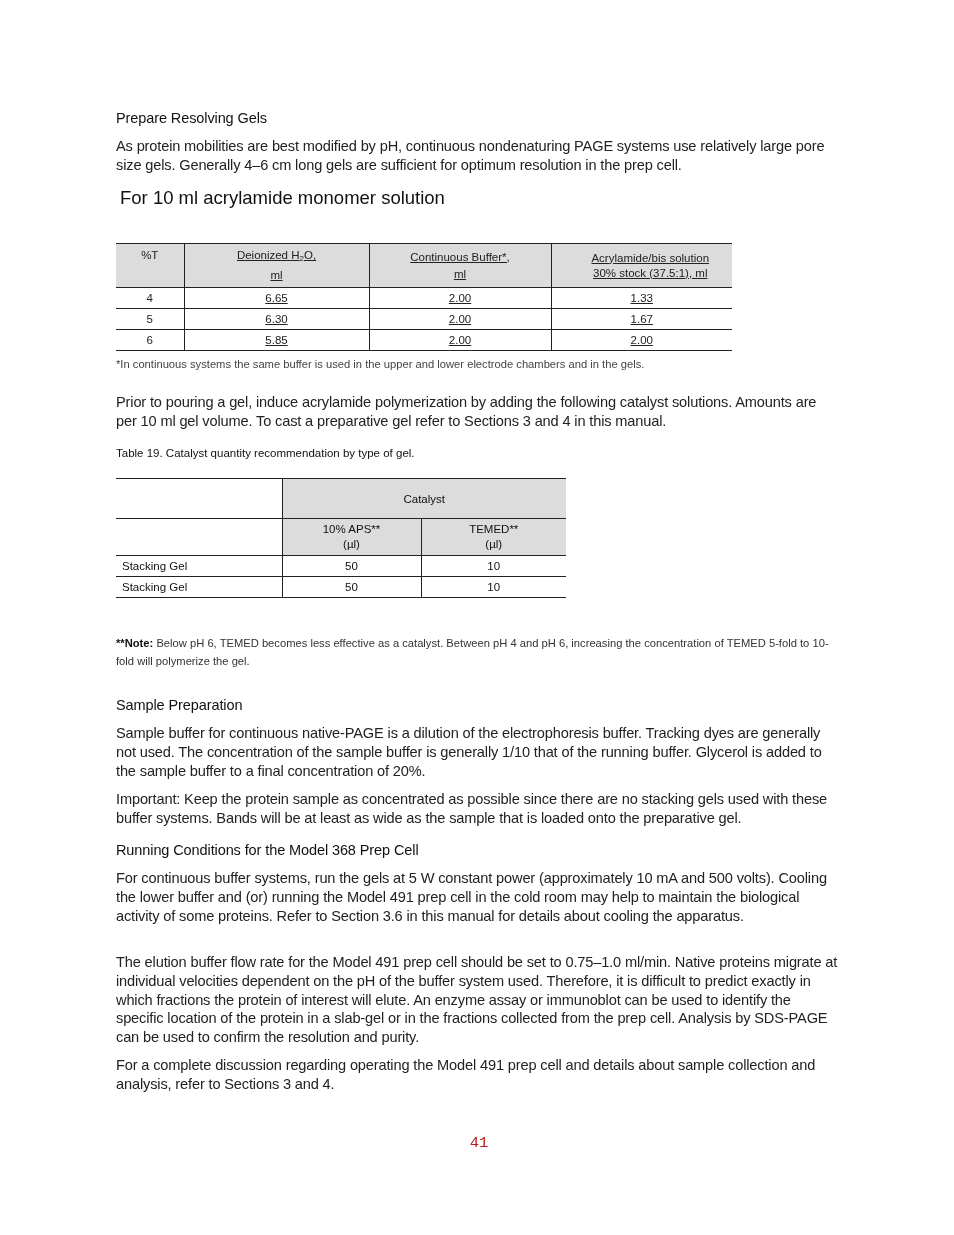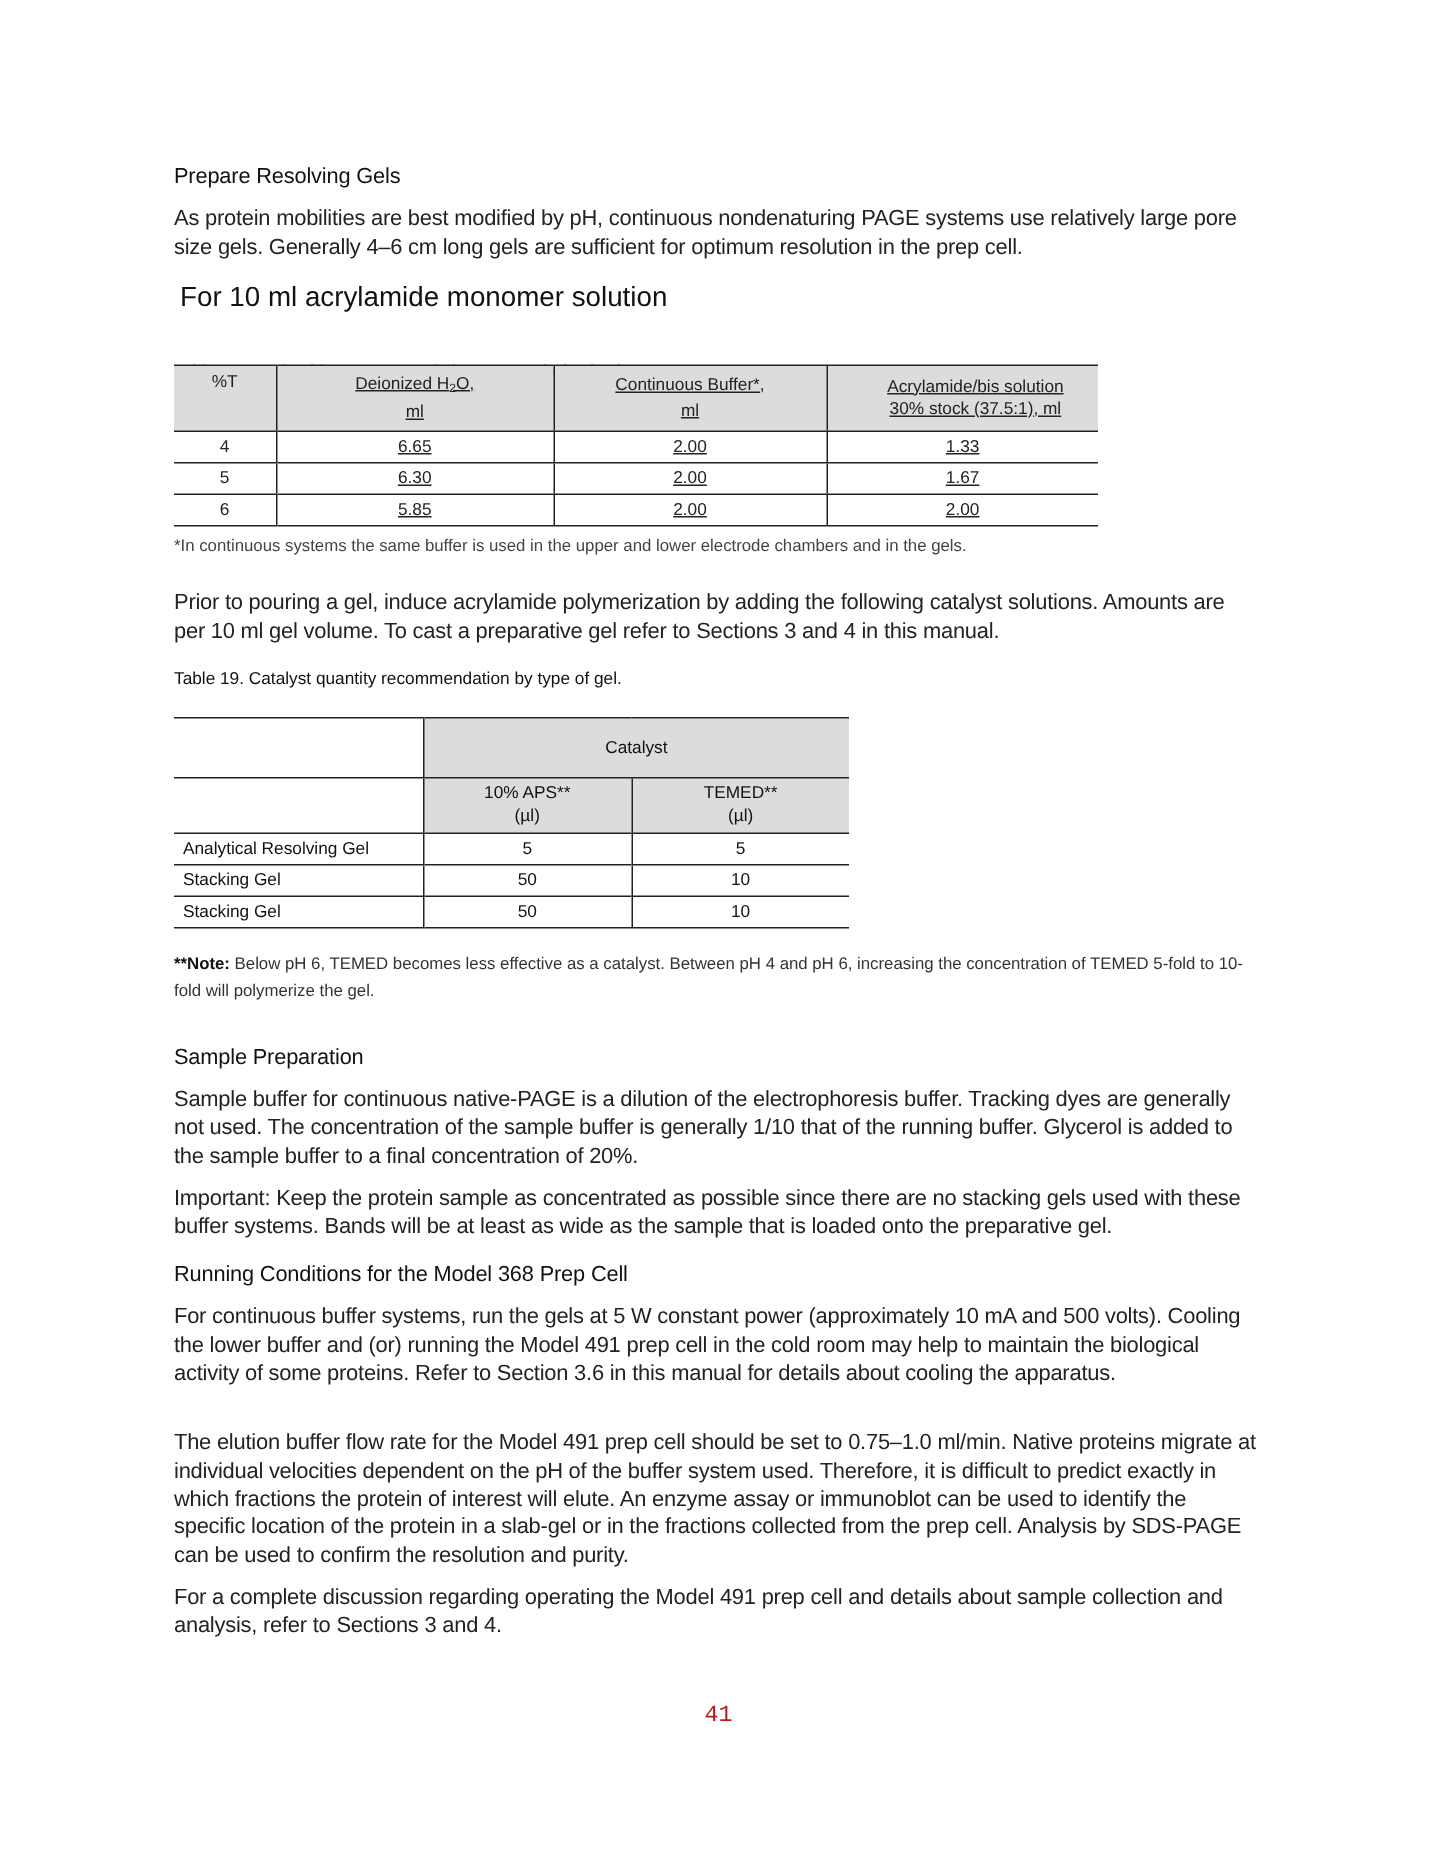--- a/index.html
+++ b/index.html
@@ -117,25 +117,20 @@
       <th class="subh">
         <span>10% APS**</span><br>
         <span>(µl)</span>
       </th>
       <th class="subh">
         <span>TEMED**</span><br>
         <span>(µl)</span>
       </th>
     </tr>
     <tr class="row">
-      <td class="name">Analytical Resolving Gel</td>
-      <td class="val">5</td>
-      <td class="val">5</td>
-    </tr>
-    <tr class="row">
       <td class="name">Stacking Gel</td>
       <td class="val">50</td>
       <td class="val">10</td>
     </tr>
     <tr class="row">
       <td class="name">Stacking Gel</td>
       <td class="val">50</td>
       <td class="val">10</td>
     </tr>
   </tbody>

